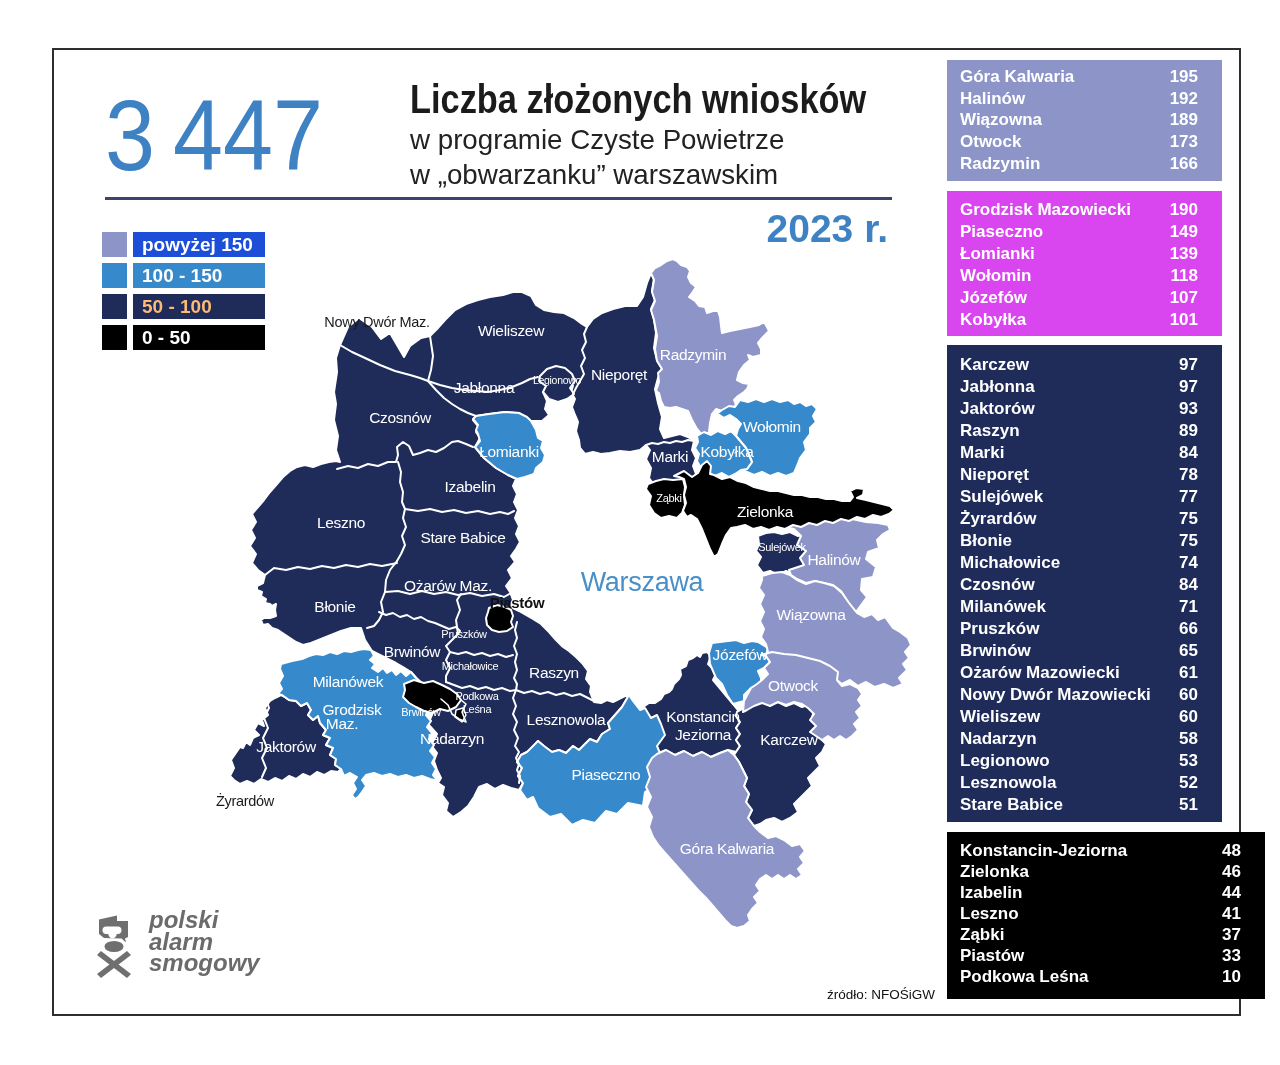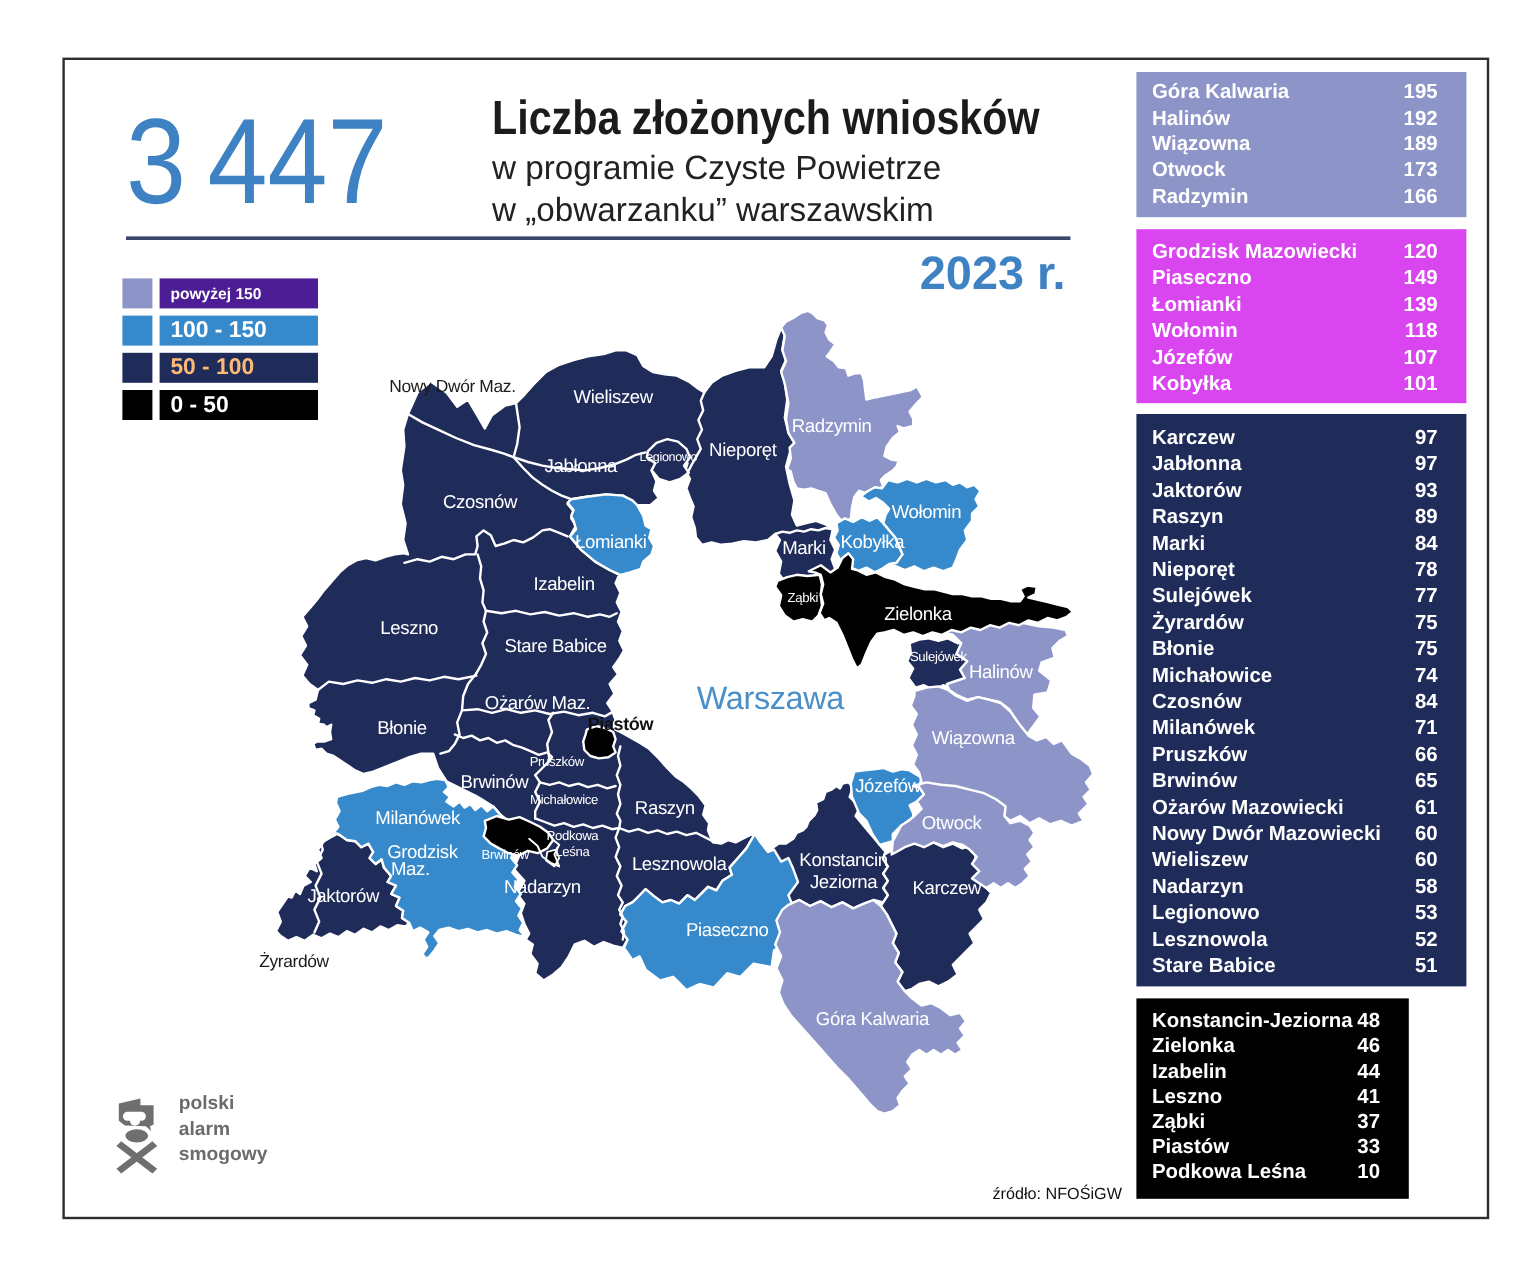--- a/index.html
+++ b/index.html
@@ -20,21 +20,21 @@
 
 <div class="abs" style="left:410px;top:126px;font-size:28px;color:#222;line-height:1;transform:scaleX(0.99);transform-origin:left top;">w programie Czyste Powietrze</div>
 
 <div class="abs" style="left:410px;top:161px;font-size:28px;color:#222;line-height:1;transform:scaleX(0.99);transform-origin:left top;">w „obwarzanku” warszawskim</div>
 
 <div class="abs" style="left:105px;top:197px;width:787px;height:3px;background:#39456b;"></div>
 
 <div class="abs" style="left:588px;top:209px;width:300px;text-align:right;font-size:39px;font-weight:bold;color:#3e82c4;line-height:1;">2023 r.</div>
 
 <div class="abs" style="left:102px;top:232px;width:25px;height:25px;background:#8d95c8;"></div>
-<div class="abs" style="left:133px;top:232px;width:132px;height:25px;background:#4c1d95;color:#fff;font-size:13px;font-weight:bold;line-height:25px;padding-left:9px;box-sizing:border-box;">powyżej 150</div>
+<div class="abs" style="left:133px;top:232px;width:132px;height:25px;background:#1d4ed8;color:#fff;font-size:19px;font-weight:bold;line-height:25px;padding-left:9px;box-sizing:border-box;">powyżej 150</div>
 
 <div class="abs" style="left:102px;top:263px;width:25px;height:25px;background:#3689cb;"></div>
 <div class="abs" style="left:133px;top:263px;width:132px;height:25px;background:#3689cb;color:#fff;font-size:19px;font-weight:bold;line-height:25px;padding-left:9px;box-sizing:border-box;">100 - 150</div>
 
 <div class="abs" style="left:102px;top:294px;width:25px;height:25px;background:#1f2b58;"></div>
 <div class="abs" style="left:133px;top:294px;width:132px;height:25px;background:#1f2b58;color:#fdba74;font-size:19px;font-weight:bold;line-height:25px;padding-left:9px;box-sizing:border-box;">50 - 100</div>
 
 <div class="abs" style="left:102px;top:325px;width:25px;height:25px;background:#000;"></div>
 <div class="abs" style="left:133px;top:325px;width:132px;height:25px;background:#000;color:#fff;font-size:19px;font-weight:bold;line-height:25px;padding-left:9px;box-sizing:border-box;">0 - 50</div>
 
@@ -46,21 +46,21 @@
   <div class="row" style="top:50px;">Wiązowna</div>
     <div class="row" style="top:50px;left:auto;right:24px;">189</div>
   <div class="row" style="top:72px;">Otwock</div>
     <div class="row" style="top:72px;left:auto;right:24px;">173</div>
   <div class="row" style="top:94px;">Radzymin</div>
     <div class="row" style="top:94px;left:auto;right:24px;">166</div>
 </div>
 
 <div class="abs" style="left:947px;top:191px;width:275px;height:145px;background:#d946ef;">
   <div class="row" style="top:9px;">Grodzisk Mazowiecki</div>
-    <div class="row" style="top:9px;left:auto;right:24px;">120</div>
+    <div class="row" style="top:9px;left:auto;right:24px;">190</div>
   <div class="row" style="top:31px;">Piaseczno</div>
     <div class="row" style="top:31px;left:auto;right:24px;">149</div>
   <div class="row" style="top:53px;">Łomianki</div>
     <div class="row" style="top:53px;left:auto;right:24px;">139</div>
   <div class="row" style="top:75px;">Wołomin</div>
     <div class="row" style="top:75px;left:auto;right:24px;">118</div>
   <div class="row" style="top:97px;">Józefów</div>
     <div class="row" style="top:97px;left:auto;right:24px;">107</div>
   <div class="row" style="top:119px;">Kobyłka</div>
     <div class="row" style="top:119px;left:auto;right:24px;">101</div>
@@ -104,21 +104,21 @@
   <div class="row" style="top:384px;">Nadarzyn</div>
     <div class="row" style="top:384px;left:auto;right:24px;">58</div>
   <div class="row" style="top:406px;">Legionowo</div>
     <div class="row" style="top:406px;left:auto;right:24px;">53</div>
   <div class="row" style="top:428px;">Lesznowola</div>
     <div class="row" style="top:428px;left:auto;right:24px;">52</div>
   <div class="row" style="top:450px;">Stare Babice</div>
     <div class="row" style="top:450px;left:auto;right:24px;">51</div>
 </div>
 
-<div class="abs" style="left:947px;top:832px;width:227px;height:167px;background:#000;">
+<div class="abs" style="left:947px;top:832px;width:318px;height:167px;background:#000;">
   <div class="row" style="top:9px;">Konstancin-Jeziorna</div>
     <div class="row" style="top:9px;left:auto;right:24px;">48</div>
   <div class="row" style="top:30px;">Zielonka</div>
     <div class="row" style="top:30px;left:auto;right:24px;">46</div>
   <div class="row" style="top:51px;">Izabelin</div>
     <div class="row" style="top:51px;left:auto;right:24px;">44</div>
   <div class="row" style="top:72px;">Leszno</div>
     <div class="row" style="top:72px;left:auto;right:24px;">41</div>
   <div class="row" style="top:93px;">Ząbki</div>
     <div class="row" style="top:93px;left:auto;right:24px;">37</div>
@@ -132,21 +132,21 @@
   <g fill="#6f6f6f">
     <path d="M5,7.5 L23,3.5 L23,9 L34,9 L34,25 L31,26.5 L32,30.5 L27.5,26.5 L10,26 L5,22 Z"></path>
     <rect x="8.5" y="14.5" width="19" height="7.5" rx="3.7" fill="#fff"></rect>
     <circle cx="18.5" cy="22" r="4.2" fill="#fff"></circle>
     <ellipse cx="20" cy="34.5" rx="9.5" ry="5.5"></ellipse>
     <path d="M3,43 L7,39 L37,62 L33,66 Z"></path>
     <path d="M33,39 L37,43 L7,66 L3,62 Z"></path>
   </g>
 </svg>
 
-<div class="abs" style="left:149px;top:909px;font-size:16px;font-weight:bold;color:#6b6b6b;line-height:21.5px;">polski<br>alarm<br>smogowy</div>
+<div class="abs" style="left:149px;top:909px;font-size:24px;font-weight:bold;color:#6b6b6b;line-height:21.5px;font-style:italic;">polski<br>alarm<br>smogowy</div>
 
 <div class="abs" style="left:700px;top:987px;width:235px;text-align:right;font-size:13.5px;color:#111;">źródło: NFOŚiGW</div>
 
 <svg class="abs" style="left:0;top:0;" width="1280" height="1065" viewBox="0 0 1280 1065" font-family="Liberation Sans, sans-serif" letter-spacing="-0.3">
 
 <polygon points="340,345 348,327 359,318 372,327 381,339 390,333 397,345 404,357 410,346 421,338 430,336 437,329 445,320 455,310 466,304 478,300 490,297 503,295 513,292 522,292 531,296 536,305 544,310 554,312 564,313 574,318 582,324 587,327 593,319 602,313 613,309 625,306 637,306 643,297 647,283 651,273 654,279 652,291 655,300 651,309 654,319 656,333 654,348 657,360 662,369 658,378 655,389 658,403 662,417 660,429 664,438 672,436 680,434 688,437 694,441 692,450 696,458 693,466 696,474 691,481 683,479 674,483 665,481 655,486 649,478 651,468 646,459 650,450 646,445 640,450 630,452 620,451 610,453 601,454 593,452 585,454 580,448 579,440 576,431 578,422 575,415 572,407 575,399 571,392 573,386 568,398 560,401 551,398 543,392 547,401 545,409 549,415 542,421 531,421 519,413 505,412 489,414 476,416 473,420 478,426 476,432 480,438 475,447 484,458 496,468 508,475 516,479 513,486 517,494 514,502 518,510 515,518 519,526 516,534 520,542 516,549 511,556 515,562 508,570 512,578 506,586 510,592 513,600 510,606 513,608 519,611 526,615 533,619 541,624 549,632 556,640 563,647 569,651 576,657 582,663 588,671 586,679 591,686 590,692 594,702 601,703 607,700 613,702 619,699 625,696 629,695 622,707 615,715 608,723 610,729 602,734 597,742 590,739 585,744 579,750 573,746 566,753 559,750 552,752 545,747 538,741 531,749 527,752 521,755 517,762 522,768 518,776 523,783 519,790 511,788 503,785 495,789 487,784 479,787 474,797 468,806 461,812 453,817 446,811 448,803 442,795 444,787 438,783 441,778 437,770 434,761 437,753 431,745 437,734 428,724 434,710 425,691 419,681 411,672 403,667 396,663 388,659 380,655 372,651 365,640 361,628 351,628 341,631 331,635 321,639 311,643 303,645 296,642 290,638 284,634 278,630 272,628 268,624 263,625 261,620 264,618 270,618 276,616 275,610 276,604 272,606 270,604 265,603 266,599 261,596 262,592 257,590 257,586 263,583 265,575 258,570 252,563 256,554 250,546 255,538 251,530 256,522 252,514 258,507 264,500 270,492 277,484 283,477 290,471 297,467 305,465 313,467 321,464 329,462 336,461 340,462 336,450 338,436 334,420 336,404 334,392 337,372 336,358" fill="#1f2b58" stroke="#fff" stroke-width="2.0" stroke-linejoin="round"></polygon>
 
 <polygon points="643,707 649,703 655,703 661,699 664,694 669,692 672,689 674,684 679,679 681,675 680,669 686,666 688,660 693,658 697,655 700,657 702,653 707,652 711,656 708,664 712,668 716,674 713,680 718,686 723,692 728,698 733,704 738,710 736,716 740,722 736,728 740,734 736,740 740,746 736,752 728,750 720,753 711,757 702,752 693,756 684,751 675,755 666,750 657,754 650,748 654,742 648,736 652,730 646,724 650,718 645,712" fill="#1f2b58" stroke="#fff" stroke-width="2.0" stroke-linejoin="round"></polygon>
 
 <polygon points="737,712 746,707 754,704 762,702 770,704 778,702 786,706 794,703 802,707 808,705 814,710 812,718 818,724 824,730 820,738 826,744 822,752 816,758 820,766 814,772 808,778 812,786 806,792 800,798 794,804 798,812 790,818 782,822 774,818 766,820 760,824 754,826 748,818 752,810 746,802 749,794 744,786 747,778 743,770 739,762 734,755 736,752 740,746 736,740 740,734 736,728 740,722 736,716" fill="#1f2b58" stroke="#fff" stroke-width="2.0" stroke-linejoin="round"></polygon>

